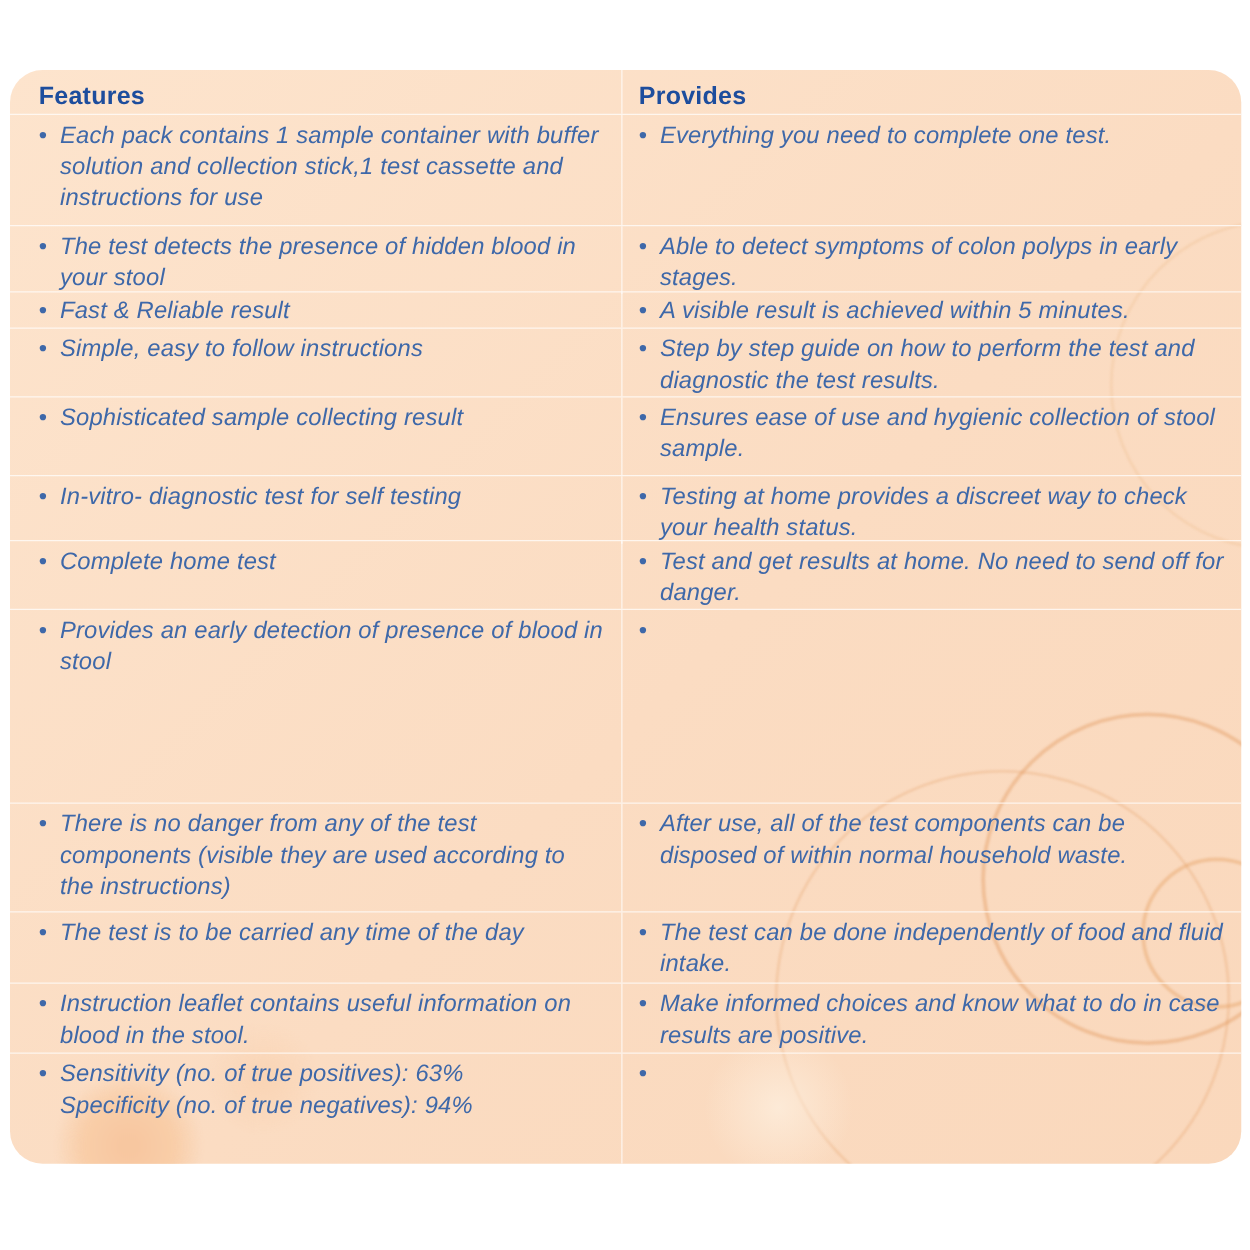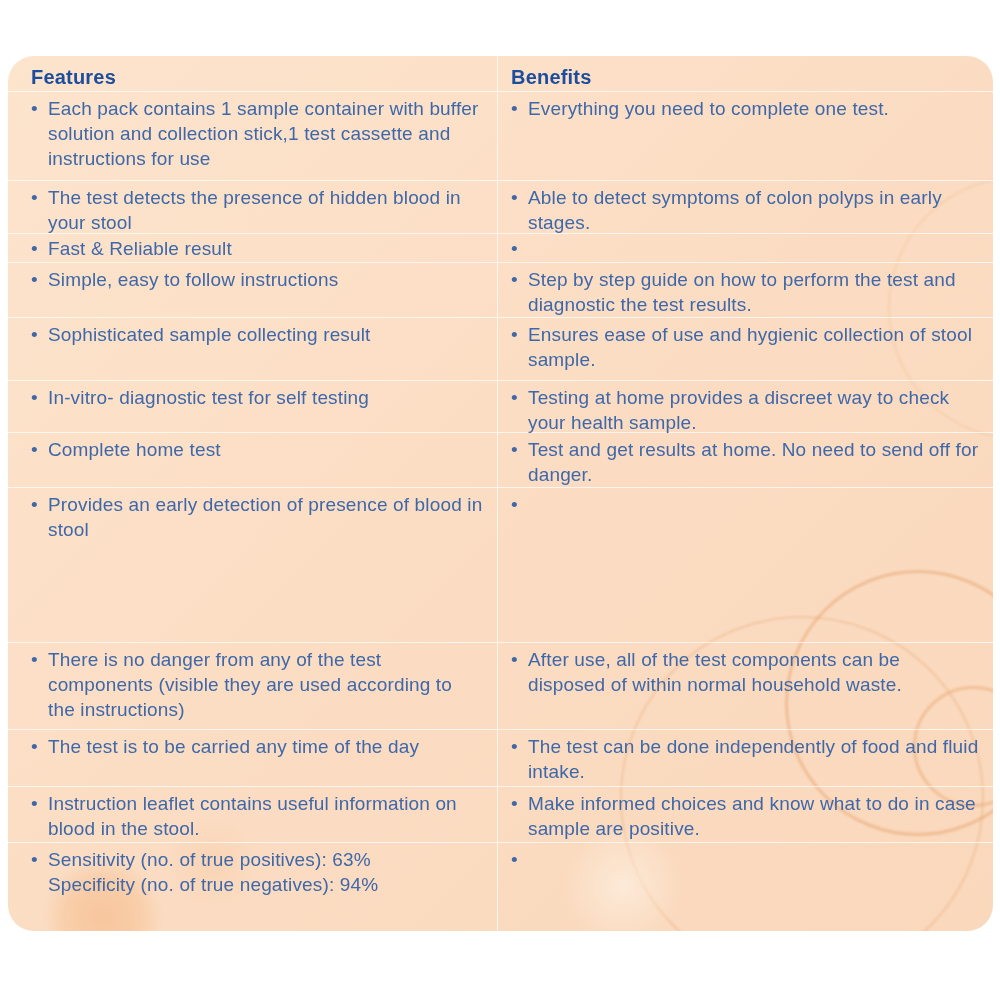--- a/index.html
+++ b/index.html
@@ -47,21 +47,21 @@
   }
   .row:last-child{border-bottom:none;}
   .cell{
     box-sizing:border-box;display:flex;align-items:flex-start;
     padding:4px 14px 0 23px;
     color:var(--body-blue);font-size:19px;line-height:25px;letter-spacing:.15px;
   }
   .cell.left{border-right:1px solid var(--line);}
   .cell.right{padding-left:13px;}
   .b{flex:none;width:17px;font-size:19px;line-height:25px;}
-  .t{flex:1;white-space:pre-line;}
+  .t{flex:1;white-space:pre-line;font-style:italic;}
   .head{display:block;font-weight:bold;font-size:20px;letter-spacing:.2px;
     color:var(--head);padding-top:9px;}
   
   .rh0{height:36px;} .rh1{height:89px;} .rh2{height:53px;} .rh3{height:29px;}
   .rh4{height:55px;} .rh5{height:63px;} .rh6{height:52px;} .rh7{height:55px;}
   .rh8{height:155px;} .rh9{height:87px;} .rh10{height:57px;} .rh11{height:56px;}
   .rh12{height:88px;}
   .rh3 .cell{padding-top:2px;}
 </style>
 </head>
@@ -74,21 +74,21 @@
   <div class="deco ring1"></div>
   <div class="deco ring3"></div>
   <div class="deco blob3"></div>
   <div class="deco blob2"></div>
   <div class="deco blob1"></div>
 
   <div class="tbl">
 
     <div class="row rh0">
       <div class="cell left head">Features</div>
-      <div class="cell right head">Benefits</div>
+      <div class="cell right head">Provides</div>
     </div>
 
     <div class="row rh1">
       <div class="cell left">
         <span class="b">•</span>
         <span class="t">Each pack contains 1 sample container with buffer solution and collection stick,1 test cassette and instructions for use</span>
       </div>
       <div class="cell right">
         <span class="b">•</span>
         <span class="t">Everything you need to complete one test.</span>
@@ -106,20 +106,21 @@
       </div>
     </div>
 
     <div class="row rh3">
       <div class="cell left">
         <span class="b">•</span>
         <span class="t">Fast &amp; Reliable result</span>
       </div>
       <div class="cell right">
         <span class="b">•</span>
+        <span class="t">A visible result is achieved within 5 minutes.</span>
       </div>
     </div>
 
     <div class="row rh4">
       <div class="cell left">
         <span class="b">•</span>
         <span class="t">Simple, easy to follow instructions</span>
       </div>
       <div class="cell right">
         <span class="b">•</span>
@@ -138,21 +139,21 @@
       </div>
     </div>
 
     <div class="row rh6">
       <div class="cell left">
         <span class="b">•</span>
         <span class="t">In-vitro- diagnostic test for self testing</span>
       </div>
       <div class="cell right">
         <span class="b">•</span>
-        <span class="t">Testing at home provides a discreet way to check your health sample.</span>
+        <span class="t">Testing at home provides a discreet way to check your health status.</span>
       </div>
     </div>
 
     <div class="row rh7">
       <div class="cell left">
         <span class="b">•</span>
         <span class="t">Complete home test</span>
       </div>
       <div class="cell right">
         <span class="b">•</span>
@@ -192,21 +193,21 @@
       </div>
     </div>
 
     <div class="row rh11">
       <div class="cell left">
         <span class="b">•</span>
         <span class="t">Instruction leaflet contains useful information on blood in the stool.</span>
       </div>
       <div class="cell right">
         <span class="b">•</span>
-        <span class="t">Make informed choices and know what to do in case sample are positive.</span>
+        <span class="t">Make informed choices and know what to do in case results are positive.</span>
       </div>
     </div>
 
     <div class="row rh12">
       <div class="cell left">
         <span class="b">•</span>
         <span class="t">Sensitivity (no. of true positives): 63%
 Specificity (no. of true negatives): 94%</span>
       </div>
       <div class="cell right">

